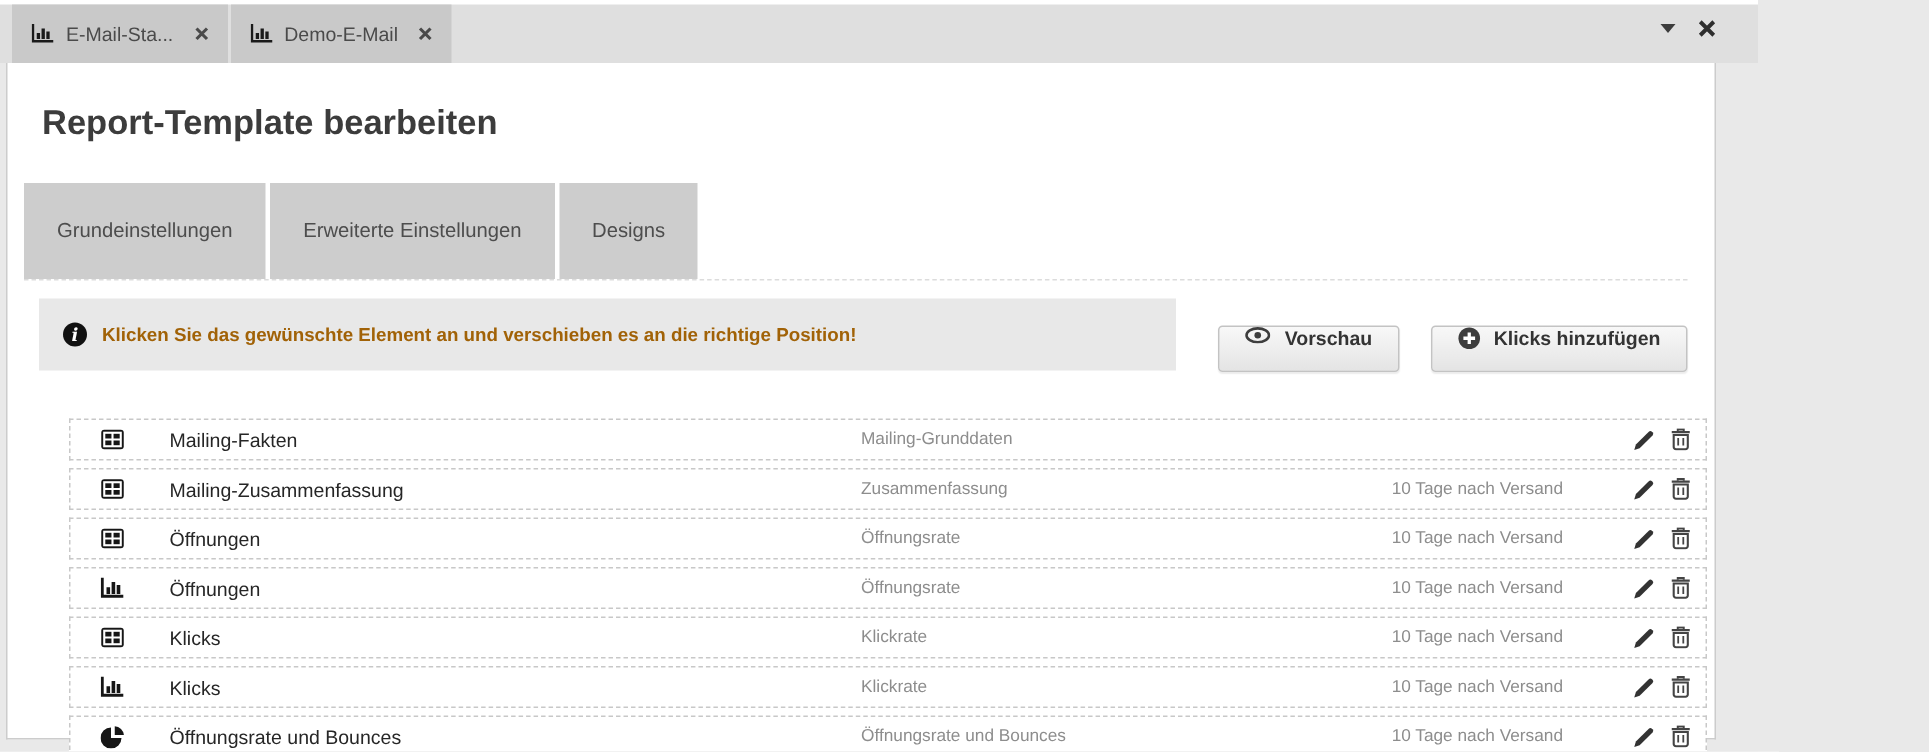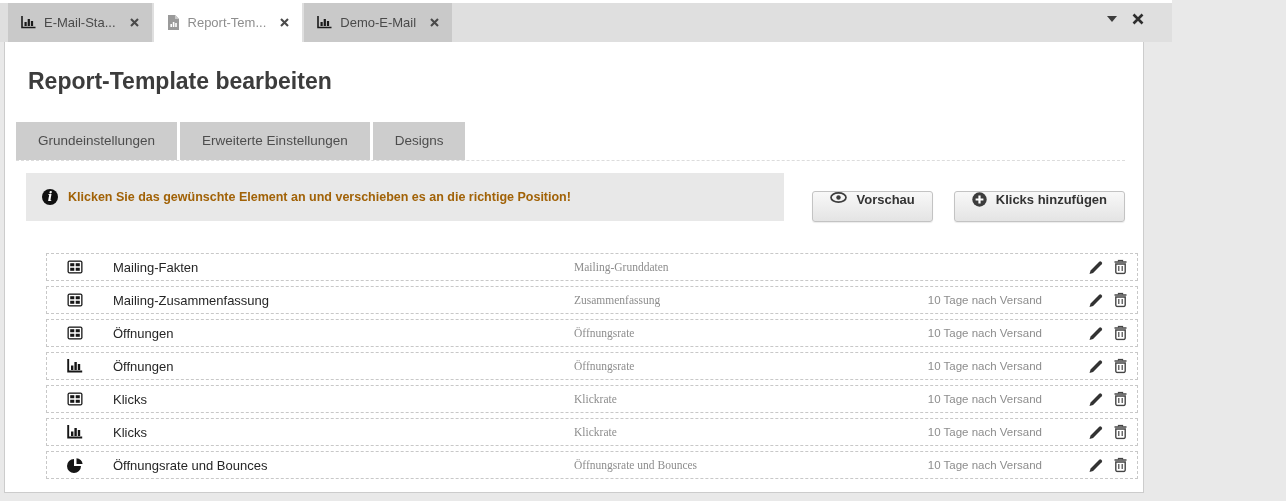--- a/index.html
+++ b/index.html
@@ -20,21 +20,21 @@
               border-top:6px solid #3d3d3d;cursor:pointer;}
   .win-close{display:flex;cursor:pointer;}
 
   
   .panel{position:absolute;left:4px;top:42px;right:28px;bottom:8px;background:#fff;
          border:1px solid #ccc;border-top:none;box-sizing:border-box;padding:20px 18px 0 21px;}
   .page-title{font-size:23px;font-weight:bold;color:#3c3c3c;margin:6px 0 27px 2px;}
 
   
   .navtabs{display:flex;margin-left:-10px;border-bottom:1px dashed #dcdcdc;}
-  .navtab{padding:0 22px;height:38px;line-height:38px;background:#cdcdcd;color:#4d4d4d;
+  .navtab{padding:13px 22px;height:38px;line-height:38px;background:#cdcdcd;color:#4d4d4d;
           font-size:13.5px;margin-right:3px;cursor:pointer;white-space:nowrap;}
   .navtab.active{background:#fff;}
 
   
   .toolbar{display:flex;margin-top:12px;align-items:flex-start;}
   .infobox{background:#e8e8e8;width:726px;padding:16px 16px;display:flex;gap:10px;align-items:center;}
   .info-i{flex:0 0 16px;width:16px;height:16px;border-radius:50%;background:#111;color:#fff;
           display:flex;align-items:center;justify-content:center;
           font:italic bold 12px "DejaVu Serif",serif;}
   .info-text{font-weight:bold;font-size:12.5px;color:#a16207;}
@@ -46,21 +46,21 @@
 
   
   .rows{margin-top:31px;margin-left:20px;margin-right:-13px;}
   .row{position:relative;height:28px;border:1px dashed #c8c8c8;margin-bottom:5px;background:#fff;
        display:flex;align-items:center;padding-left:20px;box-sizing:border-box;cursor:move;}
   .row-icon{width:19px;margin-right:27px;display:flex;align-items:center;color:#161616;}
   .row.table .svg-table{display:inline-flex;}
   .row.bar-chart .svg-barchart{display:inline-flex;}
   .row.pie-chart .svg-pie{display:inline-flex;}
   .row-title{font-size:13px;color:#262626;}
-  .row-type{position:absolute;left:527px;top:50%;transform:translateY(-50%);font-size:11.5px;color:#8d8d8d;font-family:Liberation Serif, serif;}
+  .row-type{position:absolute;left:527px;top:50%;transform:translateY(-50%);font-size:11.5px;color:#8d8d8d;}
   .row-sched{position:absolute;right:95px;top:50%;transform:translateY(-50%);font-size:11.5px;color:#8d8d8d;}
   .row-actions{position:absolute;right:10px;top:50%;transform:translateY(-50%);display:flex;gap:11px;align-items:center;}
   .act{display:flex;cursor:pointer;}
 </style>
 </head>
 <body>
 
 <div class="app">
 
   <div class="tabbar">
@@ -76,38 +76,20 @@
         </span>
 
         <span class="wtab-label">E-Mail-Sta...</span>
         <span class="xbtn">
           <svg width="9" height="9" viewBox="0 0 9 9">
             <path d="M1 1 L8 8 M8 1 L1 8" stroke="#4a4a4a" stroke-width="2.1"></path>
           </svg>
         </span>
       </div>
 
-      <div class="wtab active file-chart">
-
-        <span class="icon-svg svg-filechart">
-          <svg width="13" height="15" viewBox="0 0 13 15">
-            <path d="M1 0 h7 l4 4 v11 h-11 z" fill="#9a9a9a"></path>
-            <path d="M8 0 l4 4 h-4 z" fill="#c9c9c9"></path>
-            <rect x="3.4" y="9" width="1.6" height="3" fill="#fff"></rect>
-            <rect x="5.8" y="7" width="1.6" height="5" fill="#fff"></rect>
-            <rect x="8.2" y="8" width="1.6" height="4" fill="#fff"></rect>
-          </svg>
-        </span>
-        <span class="wtab-label">Report-Tem...</span>
-        <span class="xbtn">
-          <svg width="9" height="9" viewBox="0 0 9 9">
-            <path d="M1 1 L8 8 M8 1 L1 8" stroke="#4a4a4a" stroke-width="2.1"></path>
-          </svg>
-        </span>
-      </div>
 
       <div class="wtab inactive bar-chart">
         <span class="icon-svg svg-barchart">
           <svg width="15" height="13" viewBox="0 0 15 13">
             <path d="M1 0 v11.5 h13.5" stroke="#1a1a1a" stroke-width="1.6" fill="none"></path>
             <rect x="3.5" y="6" width="2.2" height="4" fill="#1a1a1a"></rect>
             <rect x="6.7" y="3" width="2.2" height="7" fill="#1a1a1a"></rect>
             <rect x="9.9" y="5" width="2.2" height="5" fill="#1a1a1a"></rect>
           </svg>
         </span>

